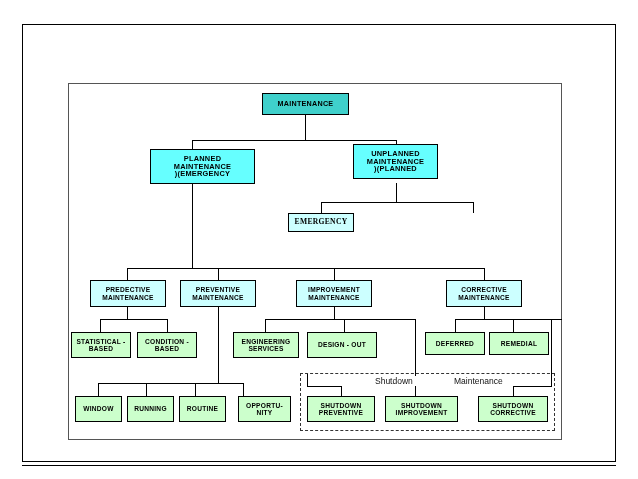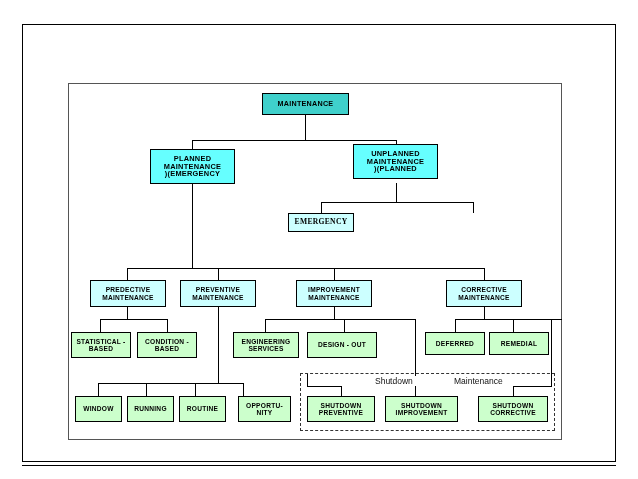--- a/index.html
+++ b/index.html
@@ -193,21 +193,21 @@
   <div class="ln ln-v" style="left:415px; top:386px; height:10px;"></div>
 
   <div id="shutdown-group"></div>
   <div class="group-label" style="left:372px; top:376px;">Shutdown</div>
   <div class="group-label" style="left:451px; top:376px;">Maintenance</div>
 
   <div class="node n-root" style="left:262px; top:93px; width:87px; height:22px;">
     <span>MAINTENANCE</span>
   </div>
 
-  <div class="node n-cyan" style="left:150px; top:149px; width:85px; height:35px; flex-direction:column;">
+  <div class="node n-cyan" style="left:150px; top:149px; width:105px; height:35px; flex-direction:column;">
     <span>PLANNED</span>
     <span>MAINTENANCE</span>
     <span>)(EMERGENCY</span>
   </div>
 
   <div class="node n-cyan" style="left:353px; top:144px; width:85px; height:35px; flex-direction:column;">
     <span>UNPLANNED</span>
     <span>MAINTENANCE</span>
     <span>)(PLANNED</span>
   </div>

